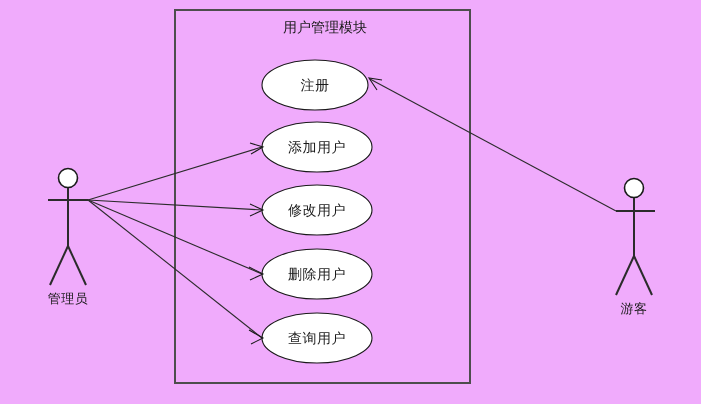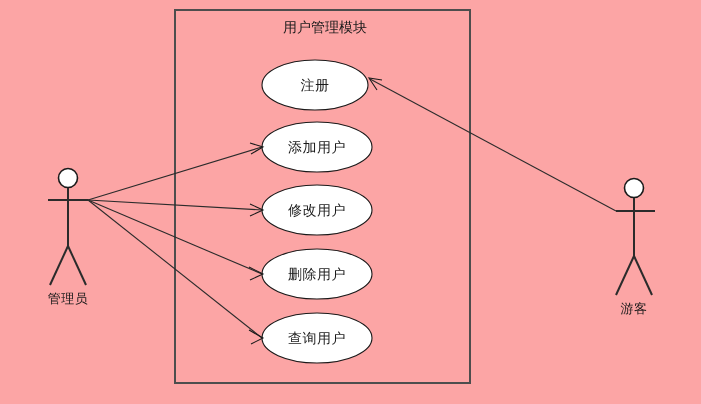--- a/index.html
+++ b/index.html
@@ -7,21 +7,21 @@
     padding: 0;
     background: #ffffff;
   }
   body {
     font-family: "DejaVu Sans", sans-serif;
   }
   #canvas {
     position: relative;
     width: 701px;
     height: 404px;
-    background: #fca5a5;
+    background: #f0abfc;
     overflow: hidden;
   }
   #diagram {
     position: absolute;
     top: 0;
     left: 0;
     width: 701px;
     height: 404px;
   }
   .boundary-rect {

